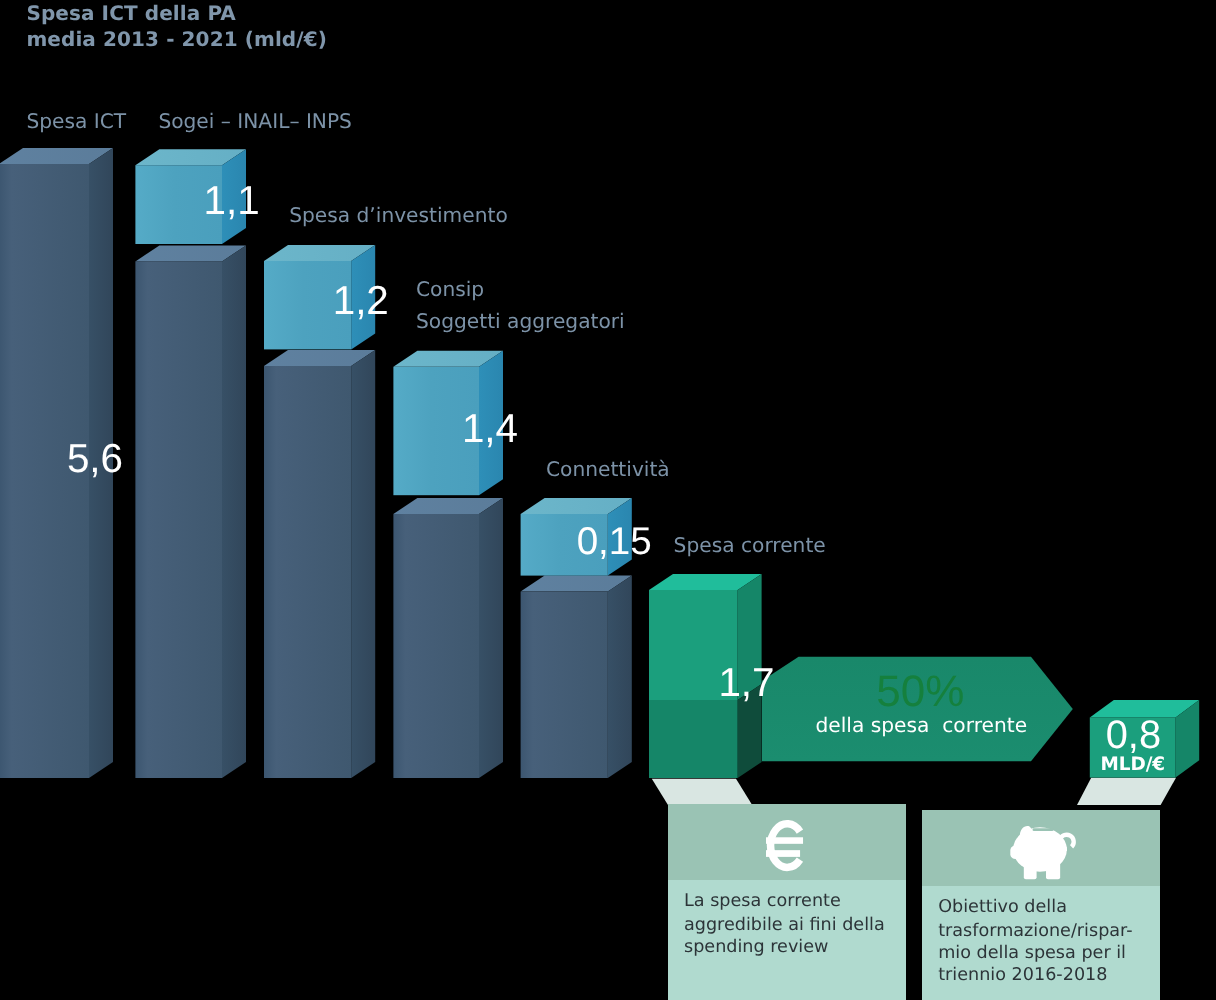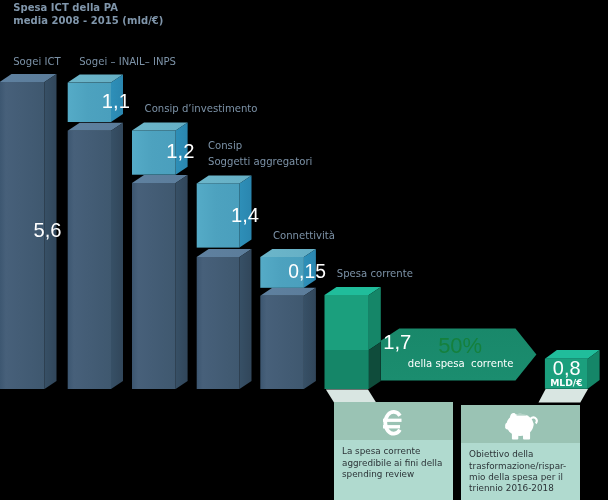--- a/index.html
+++ b/index.html
@@ -28,21 +28,21 @@
   #lbl3{left:144.6px;top:101.4px;}
   #lbl4{left:208.0px;top:137.8px;}
   #lbl5{left:273.0px;top:227.8px;}
   #lbl6{left:336.8px;top:265.6px;}
   .val{display:block;padding-left:25px;}
   #val1{left:0.5px;top:218.6px;width:44px;}
   #val2{left:69.2px;top:90.0px;width:43.3px;}
   #val3{left:133.6px;top:139.8px;width:43.6px;}
   #val4{left:198.6px;top:203.6px;width:42.8px;}
   #val5{left:260.3px;top:260.8px;width:43.6px;font-size:19.3px;}
-  #val6{left:326.1px;top:331.4px;width:44.3px;margin-left:24px;}
+  #val6{left:326.1px;top:331.4px;width:44.3px;}
   #pct{left:379.5px;top:333.3px;width:161.3px;text-align:center;color:#15803d;font-family:"Liberation Sans",sans-serif;font-size:22px;}
   #pctsub{white-space:pre;left:380px;top:358.4px;width:161.3px;text-align:center;color:#fff;font-size:10.1px;}
   #cubeval{left:545.7px;top:357.3px;width:42px;text-align:center;color:#fff;font-family:"Liberation Sans",sans-serif;font-size:19.9px;}
   #cubeunit{left:545.4px;top:376.6px;width:42px;text-align:center;color:#fff;font-size:9.2px;font-weight:bold;}
 
 </style>
 </head>
 <body>
 
 <div id="stage">
@@ -174,26 +174,26 @@
     <div class="card-body">
       <div>Obiettivo della</div>
       <div>trasformazione/rispar-</div>
       <div>mio della spesa per il</div>
       <div>triennio 2016-2018</div>
     </div>
   </div>
 
   <div class="txt title" id="title">
     <div>Spesa ICT della PA</div>
-    <div>media 2008 - 2015 (mld/€)</div>
-  </div>
-
-  <div class="txt lbl" id="lbl1">Sogei ICT</div>
+    <div>media 2013 - 2021 (mld/€)</div>
+  </div>
+
+  <div class="txt lbl" id="lbl1">Spesa ICT</div>
   <div class="txt lbl" id="lbl2">Sogei – INAIL– INPS</div>
-  <div class="txt lbl" id="lbl3">Consip d’investimento</div>
+  <div class="txt lbl" id="lbl3">Spesa d’investimento</div>
   <div class="txt lbl" id="lbl4">
     <div>Consip</div>
     <div>Soggetti aggregatori</div>
   </div>
   <div class="txt lbl" id="lbl5">Connettività</div>
   <div class="txt lbl" id="lbl6">Spesa corrente</div>
 
   <div class="txt val" id="val1">5,6</div>
   <div class="txt val" id="val2">1,1</div>
   <div class="txt val" id="val3">1,2</div>

